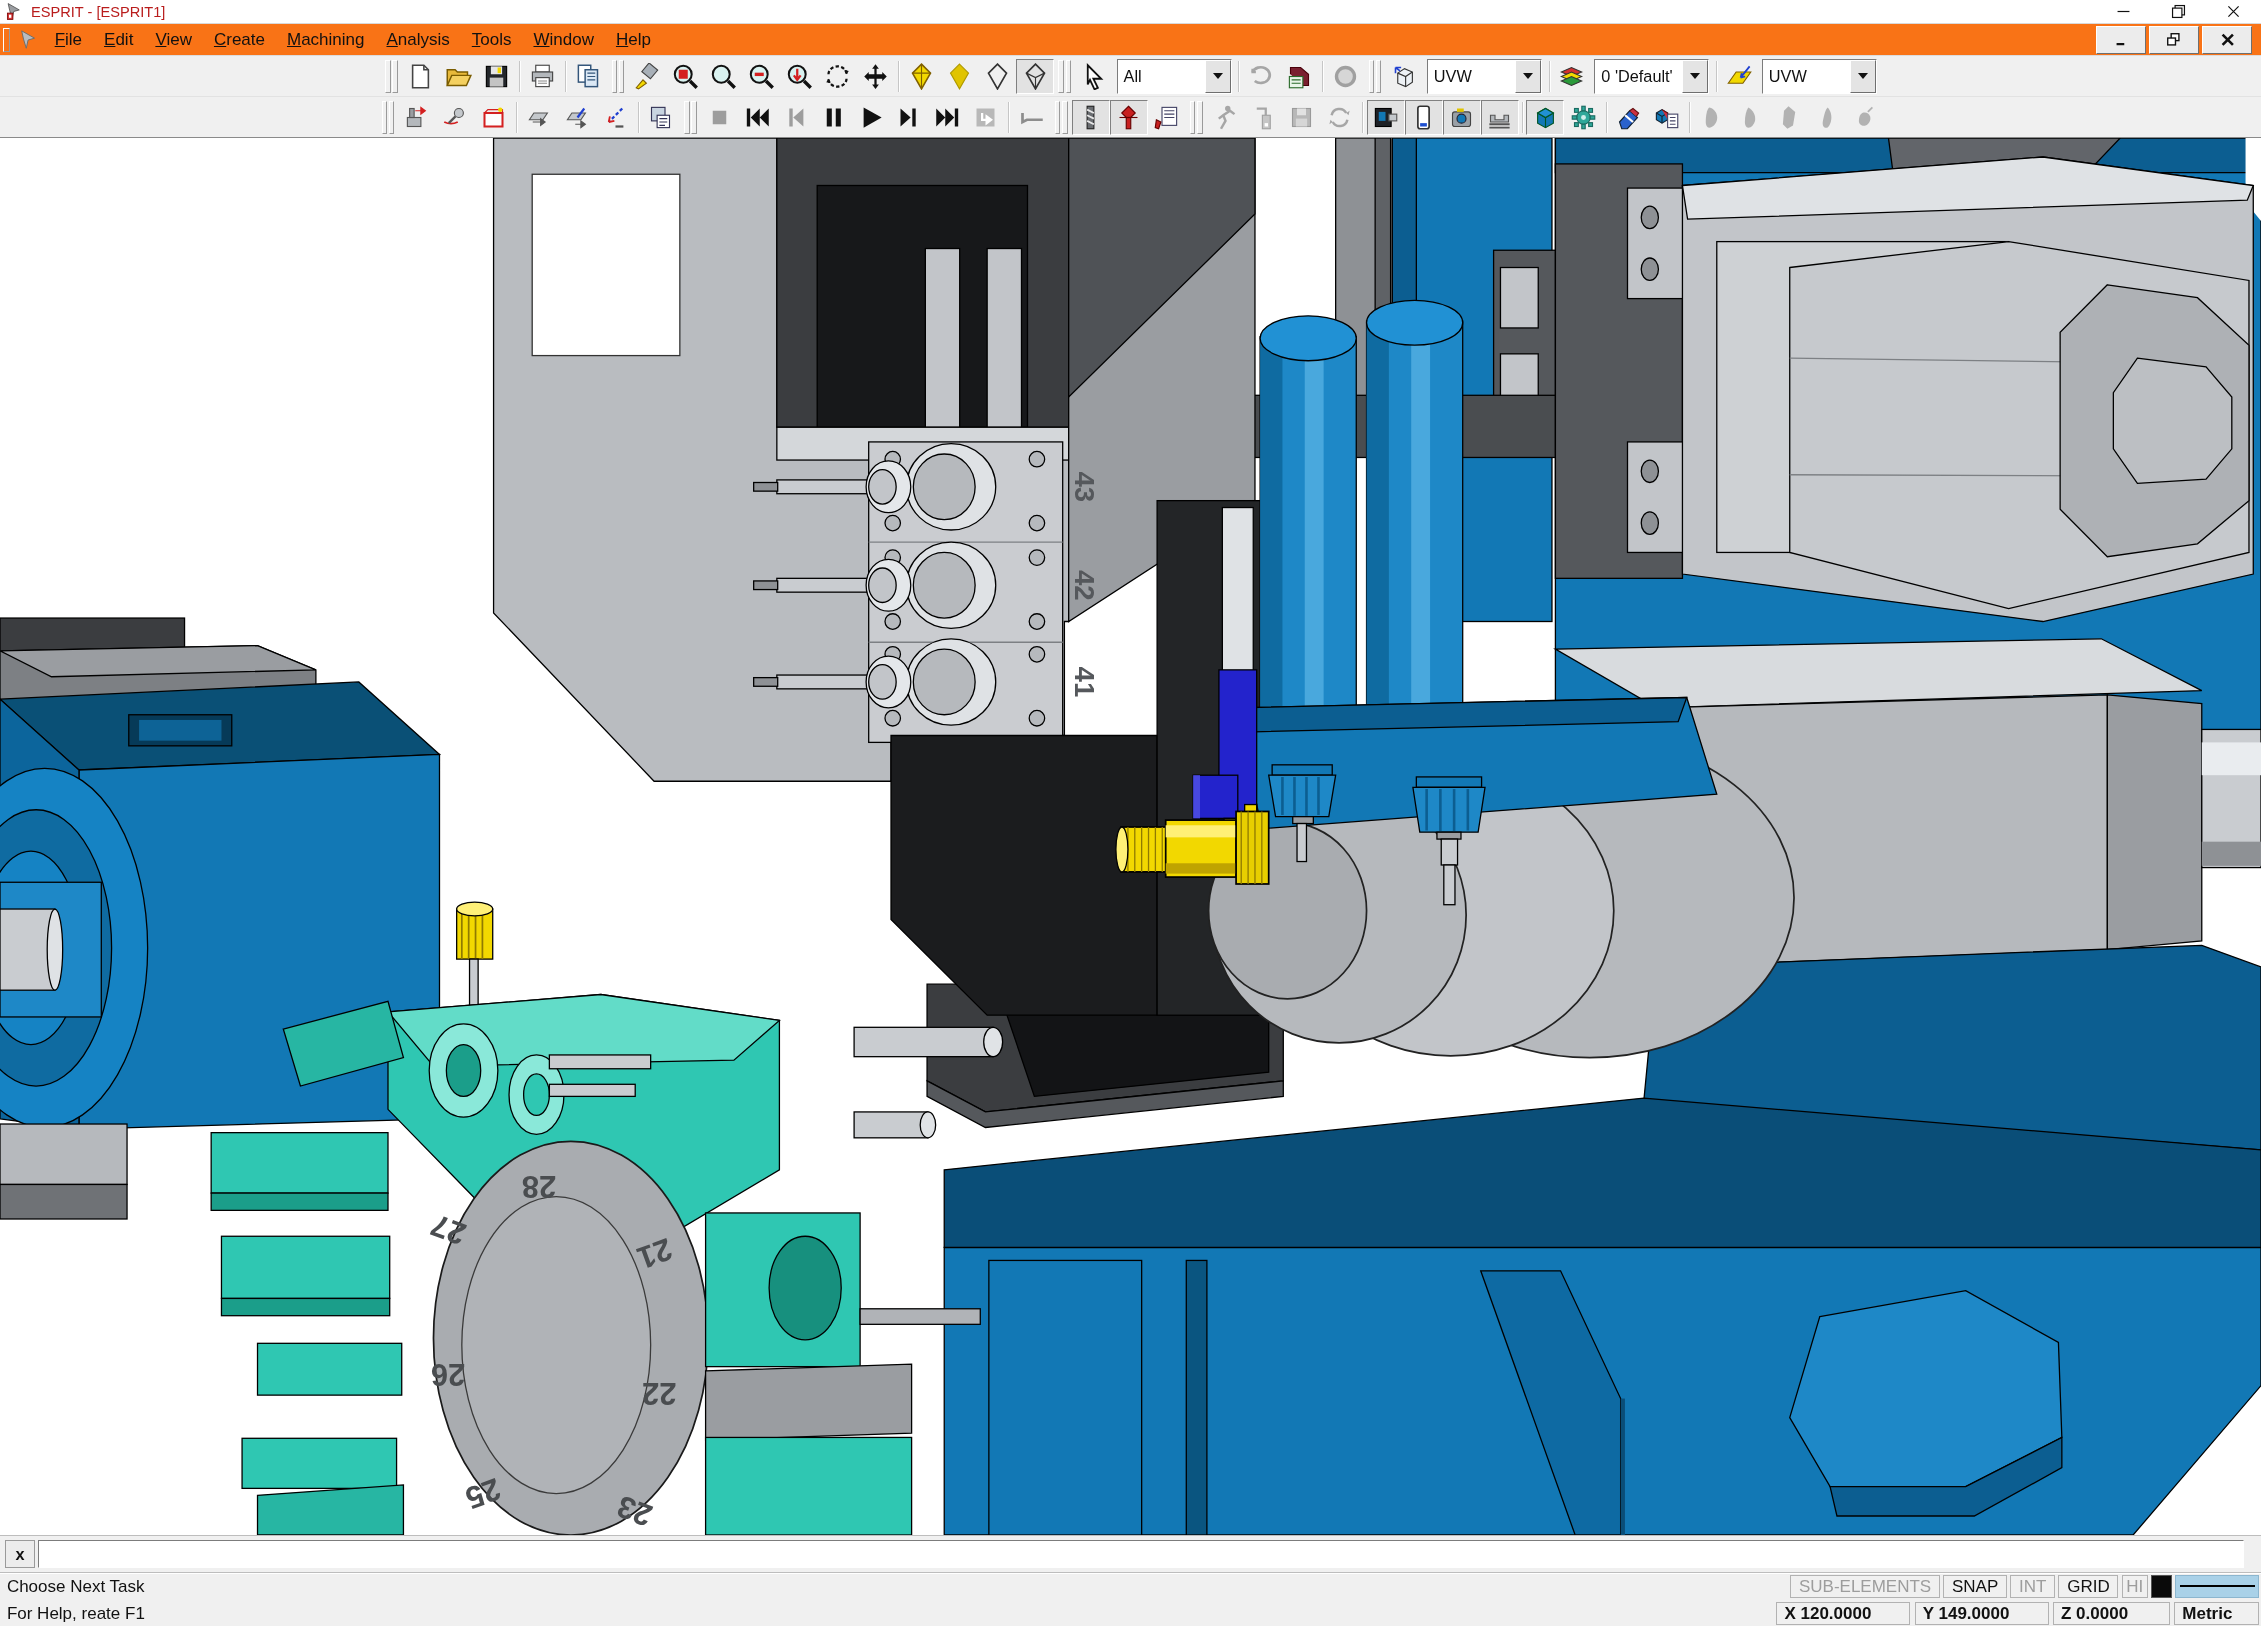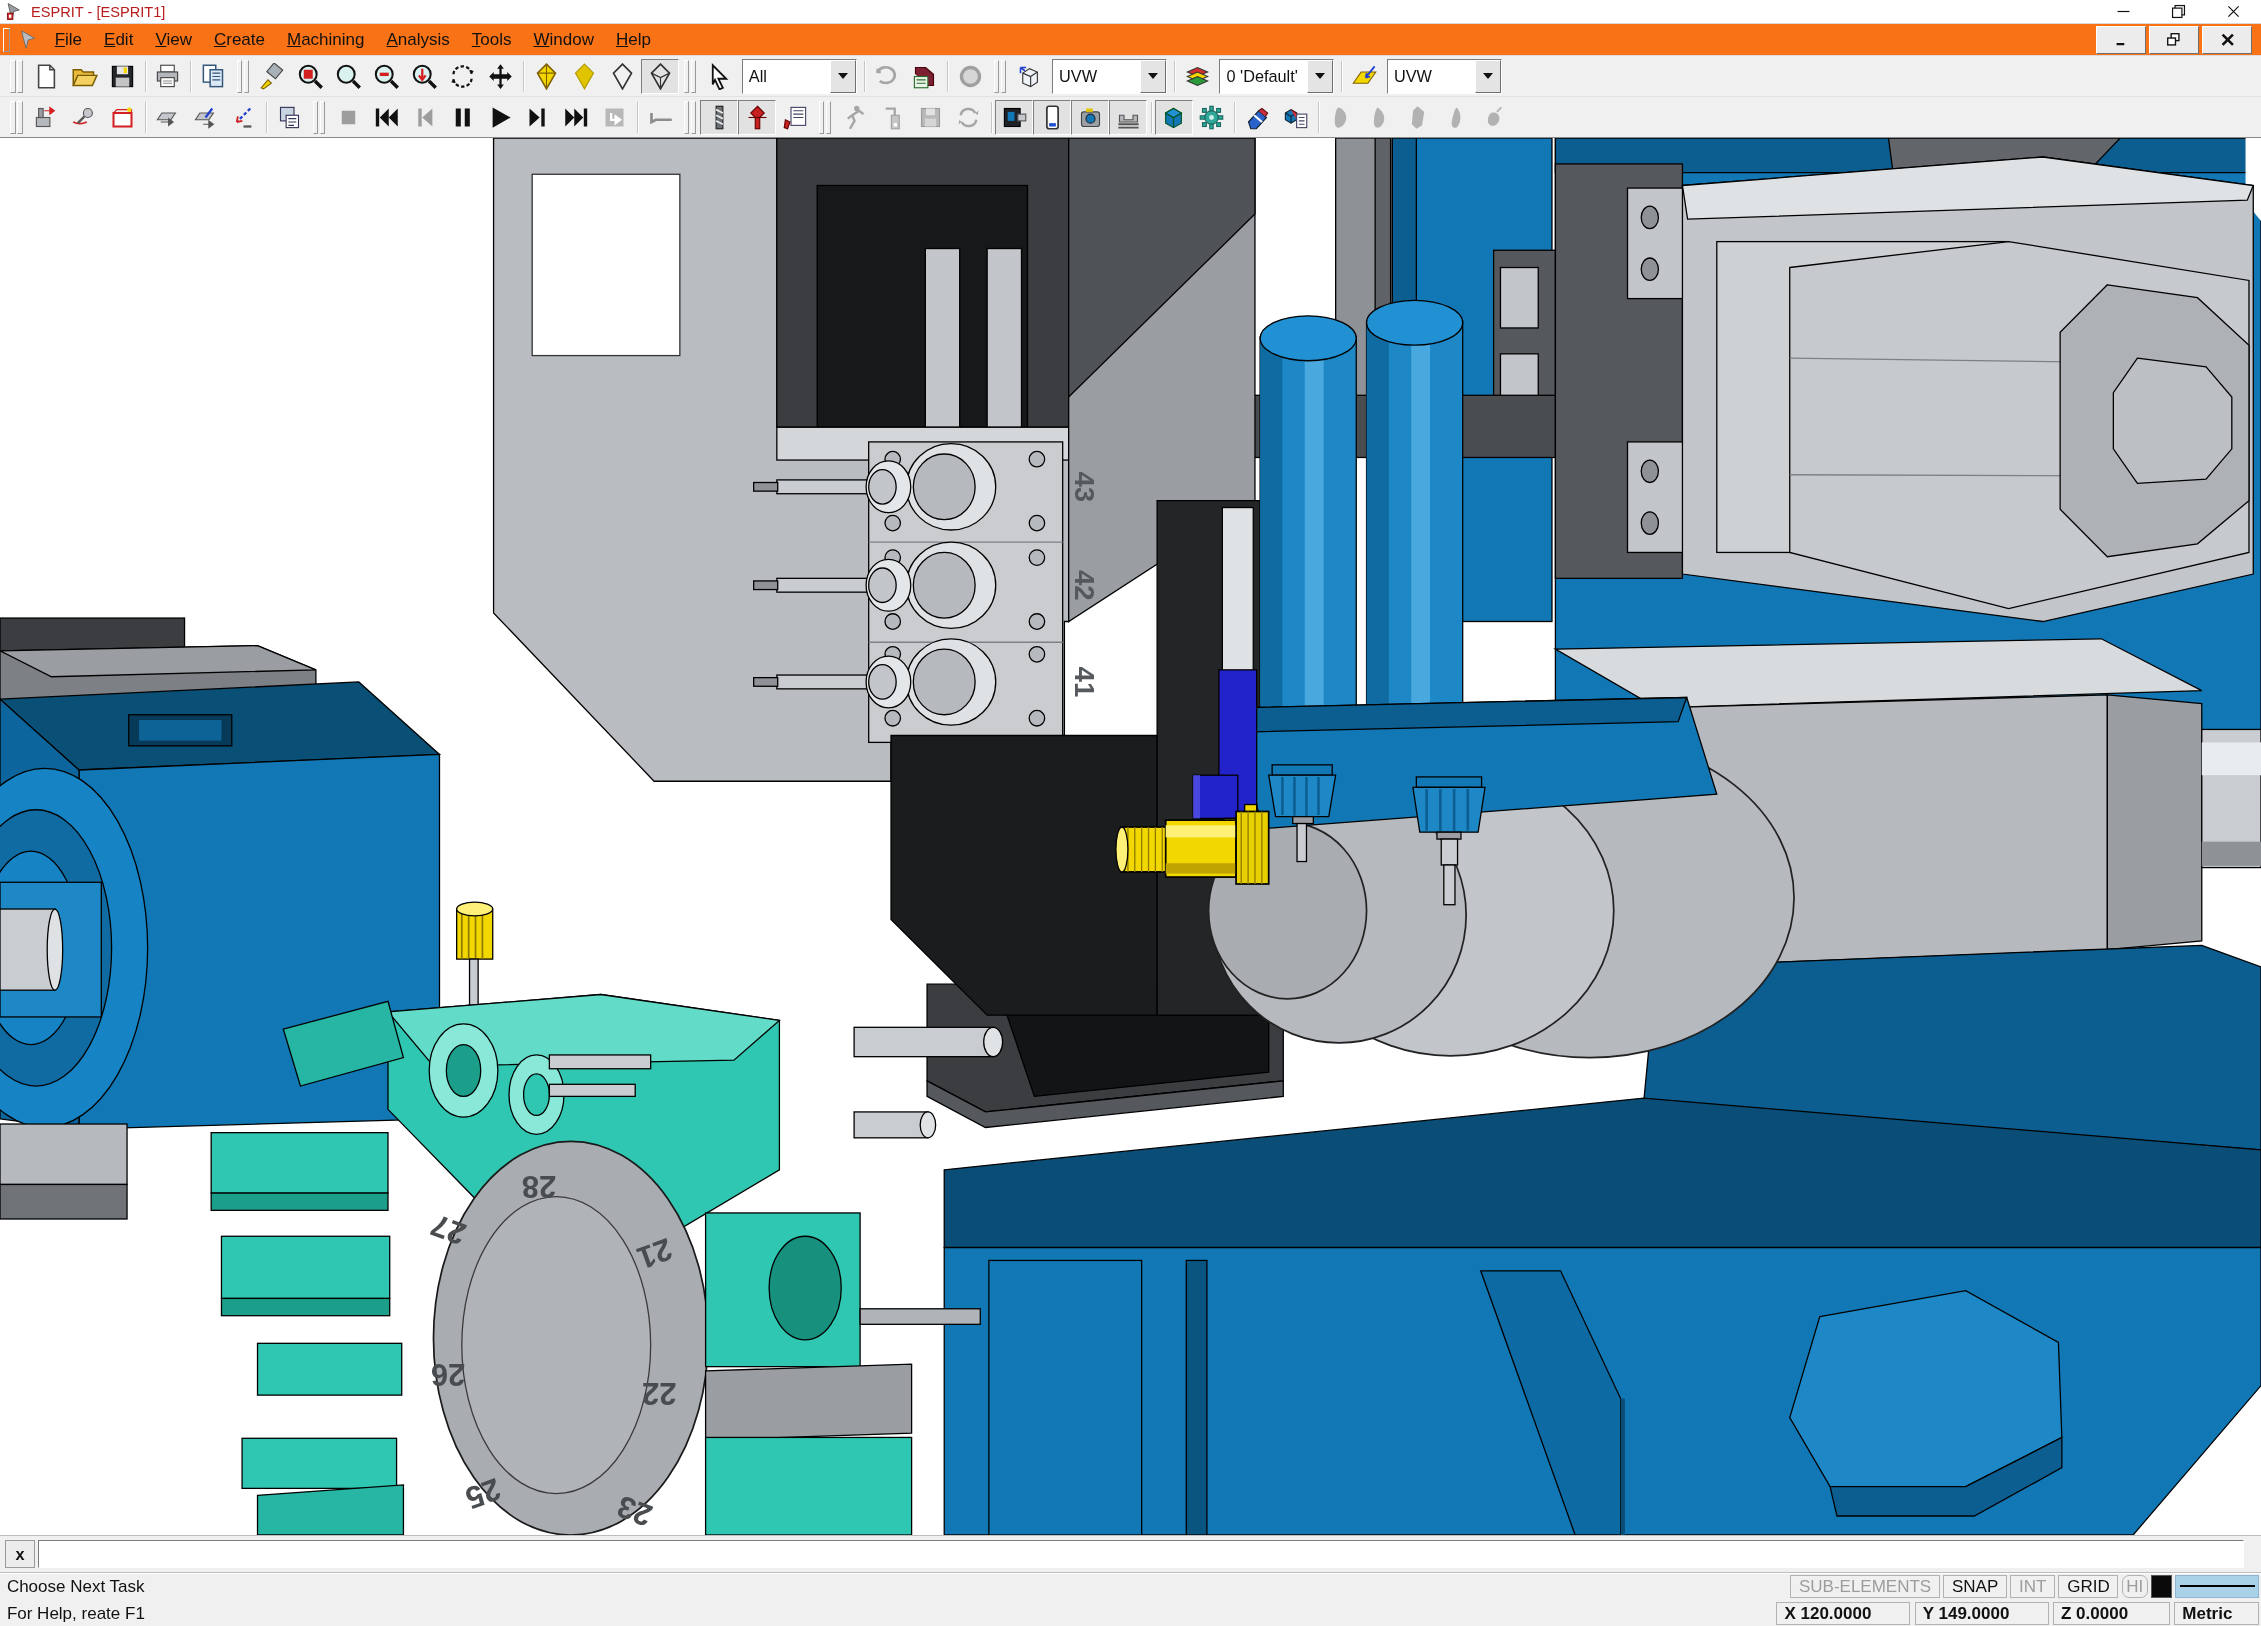--- a/index.html
+++ b/index.html
@@ -14,21 +14,21 @@
   .tctl{width:55px;display:flex;align-items:center;justify-content:center;}
   
   .menubar{height:31px;background:#f97316;border-top:0.9px solid #d9d9d9;border-bottom:0.9px solid #dcdcdc;
     display:flex;align-items:center;font-size:17px;flex:0 0 auto;}
   .menugrip{width:4.3px;height:22px;border:0.9px solid;border-color:#fff #9a9a9a #9a9a9a #fff;margin:0 5.2px 0 3.4px;}
   .menu-item{padding:1.7px 11px;cursor:default;}
   .mdi-controls{margin-left:auto;display:flex;gap:3.4px;margin-right:8.6px;}
   .mdi-btn{width:48px;height:26px;display:flex;align-items:center;justify-content:center;
     background:#ececec;border:1.7px solid;border-color:#ffffff #6f6f6f #6f6f6f #ffffff;font-weight:bold;font-size:15.5px;}
   
-  .toolbar{height:40px;background:#f0f0f0;display:flex;align-items:center;padding:0 6px;flex:0 0 auto;}
+  .toolbar{height:40px;background:#f0f0f0;display:flex;align-items:center;padding:0 6px;flex:0 0 auto;justify-content:center;}
   .toolbar.row1{border-bottom:0.9px solid #e2e2e2;}
   .grip{width:3.4px;height:31px;border:0.9px solid;border-color:#fff #9a9a9a #9a9a9a #fff;margin:0 2.6px;}
   .grip2{display:flex;margin:0 3.4px;}
   .grip2 .grip{margin:0 0.9px;}
   .sep{width:0.9px;height:31px;background:#c6c6c6;margin:0 3.4px;box-shadow:0.9px 0 0 #fff;}
   .tbtn{width:38px;height:34px;display:flex;align-items:center;justify-content:center;flex:0 0 auto;}
   .tbtn svg{width:27px;height:27px;}
   .tbtn.pressed{border:0.9px solid;border-color:#808080 #ffffff #ffffff #808080;background:#e2e2e2;width:36px;height:33px;}
   .combo{height:33px;display:flex;align-items:stretch;border:1.7px solid;border-color:#7c7c7c #ffffff #ffffff #7c7c7c;background:#fff;margin:0 3.4px;}
   .combo .val{width:81px;font-size:16.3px;display:flex;align-items:center;padding-left:6px;white-space:nowrap;overflow:hidden;}
@@ -45,21 +45,21 @@
   .cmd-input{flex:1;height:24px;border:1.7px solid;border-color:#7c7c7c #ffffff #ffffff #7c7c7c;background:#fff;font-size:16.3px;
     font-family:"Liberation Sans",sans-serif;margin-right:12px;outline:none;}
   
   .statusrow{height:27px;background:#f0f0f0;display:flex;align-items:center;font-size:17px;flex:0 0 auto;}
   .statusrow.first{border-top:0.9px solid #bdbdbd;box-shadow:inset 0 0.9px 0 #fff;}
   .status-msg{padding-left:6.9px;white-space:nowrap;}
   .status-right{margin-left:auto;display:flex;align-items:center;height:22px;}
   .cell{border:0.9px solid #b2b2b2;background:#f0f0f0;height:20.6px;display:flex;align-items:center;
     padding:0 7.7px;margin-right:3.4px;white-space:nowrap;}
   .cell.off{color:#9d9d9d;}
-  .cell.clip{width:17px;overflow:hidden;padding:0 3.4px;border-radius:7px;}
+  .cell.clip{width:17px;overflow:hidden;padding:0 3.4px;}
   .swatch{width:19px;height:20.6px;background:#0a0a0a;margin-right:3.4px;border:0.9px solid #555;}
   .linepre{width:82px;height:20.6px;background:#a9d1e8;position:relative;margin-right:1.7px;border:0.9px solid #8cb6cf;}
   .linepre::after{content:"";position:absolute;left:3.4px;right:3.4px;top:8.6px;height:2.6px;background:#000;}
   .coordcell{border:0.9px solid #b2b2b2;height:20.6px;display:flex;align-items:center;padding:0 7px;margin-right:4.3px;white-space:nowrap;font-weight:bold;}
   u{text-decoration:underline;}
 </style>
 </head>
 <body>
 
 <div class="window">

